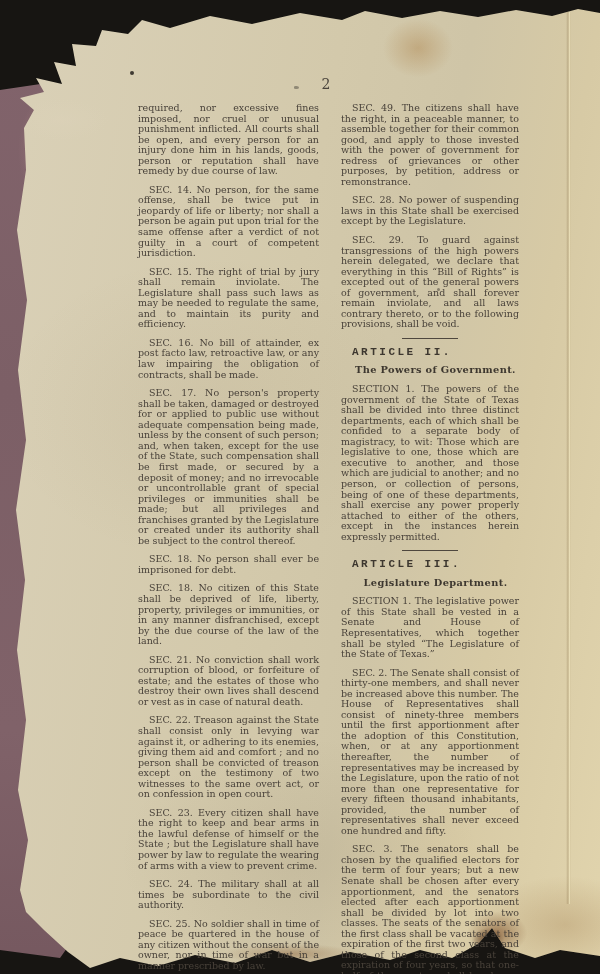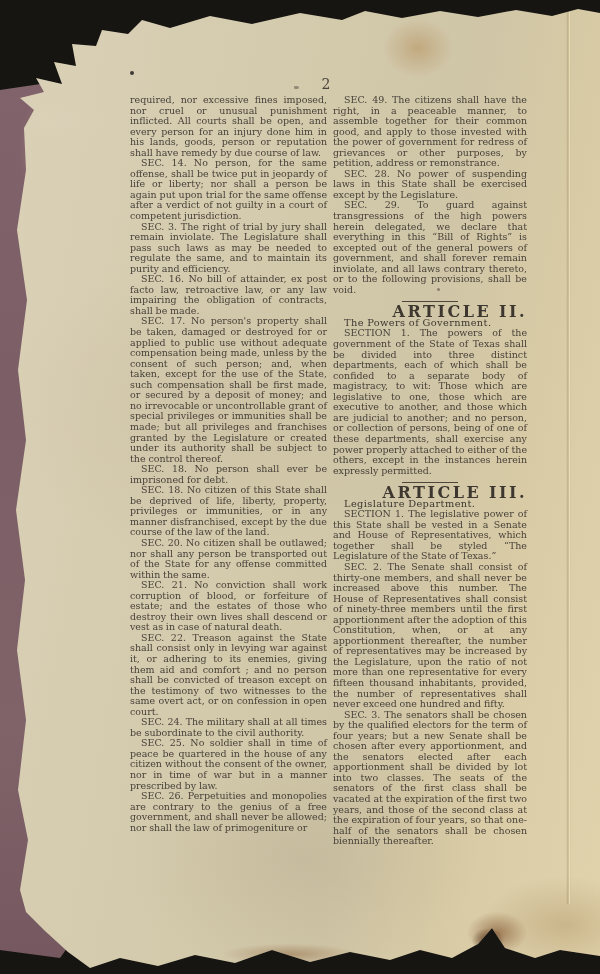--- a/index.html
+++ b/index.html
@@ -55,31 +55,31 @@
   }
   .col{
     position:absolute;top:95px;
     font-size:9.5px;line-height:10.55px;
     text-align:justify;
     word-spacing:-0.2px;
     color:#49423a;
   }
   .col-left{left:130px;width:197px;}
   .col-right{left:333px;width:194px;}
-  .col p{margin:0;text-indent:11px;}
+  .col p{margin:8px;text-indent:11px;}
   .col p.noindent{text-indent:0;}
   .divider{width:56px;border:0;border-top:1.4px solid #4e473e;margin:6px auto 5px auto;}
   .art-head{
     margin:2px 0 1px 0;text-indent:0;
-    text-align:right;font-weight:bold;font-size:16px;
-    letter-spacing:2.5px;color:#3d372f;
+    text-align:left;font-weight:bold;font-size:11px;
+    letter-spacing:2.5px;color:#3d372f;font-family:Liberation Mono, monospace;
   }
   .art-sub{
     margin:0 0 2px 0;text-indent:0;
-    text-align:left;font-weight:normal;font-size:9.8px;
+    text-align:center;font-weight:bold;font-size:9.8px;
     letter-spacing:.4px;color:#3d372f;
   }
   .speck{position:absolute;border-radius:50%;background:#3f3a33;}
   .speck.s1{left:130px;top:71px;width:4px;height:4px;}
   .speck.s2{left:294px;top:86px;width:5px;height:3px;opacity:.45;border-radius:40% 60% 60% 40%;}
   .speck.s3{left:437px;top:288px;width:3px;height:3px;opacity:.5;}
 </style>
 </head>
 <body>
 
@@ -89,28 +89,28 @@
 
 <div class="content">
   <div class="pagenum">2</div>
   <span class="speck s1"></span>
   <span class="speck s2"></span>
   <span class="speck s3"></span>
 
   <div class="col col-left">
     <p class="noindent">required, nor excessive fines imposed, nor cruel or unusual punishment inflicted.  All courts shall be open, and every person for an injury done him in his lands, goods, person or reputation shall have remedy by due course of law.</p>
     <p>SEC. 14.  No person, for the same offense, shall be twice put in jeopardy of life or liberty; nor shall a person be again put upon trial for the same offense after a verdict of not guilty in a court of competent jurisdiction.</p>
-    <p>SEC. 3.  The right of trial by jury shall remain inviolate.  The Legislature shall pass such laws as may be needed to regulate the same, and to maintain its purity and efficiency.</p>
+    <p>SEC. 15.  The right of trial by jury shall remain inviolate.  The Legislature shall pass such laws as may be needed to regulate the same, and to maintain its purity and efficiency.</p>
     <p>SEC. 16.  No bill of attainder, ex post facto law, retroactive law, or any law impairing the obligation of contracts, shall be made.</p>
     <p>SEC. 17.  No person's property shall be taken, damaged or destroyed for or applied to public use without adequate compensation being made, unless by the consent of such person; and, when taken, except for the use of the State, such compensation shall be first made, or secured by a deposit of money; and no irrevocable or uncontrollable grant of special privileges or immunities shall be made; but all privileges and franchises granted by the Legislature or created under its authority shall be subject to the control thereof.</p>
     <p>SEC. 18.  No person shall ever be imprisoned for debt.</p>
     <p>SEC. 18.  No citizen of this State shall be deprived of life, liberty, property, privileges or immunities, or in any manner disfranchised, except by the due course of the law of the land.</p>
-    <p>SEC. 20.  No citizen shall be outlawed; nor shall any person be transported out of the State for any offense committed within the same.</p>
     <p>SEC. 21.  No conviction shall work corruption of blood, or forfeiture of estate; and the estates of those who destroy their own lives shall descend or vest as in case of natural death.</p>
     <p>SEC. 22.  Treason against the State shall consist only in levying war against it, or adhering to its enemies, giving them aid and comfort ; and no person shall be convicted of treason except on the testimony of two witnesses to the same overt act, or on confession in open court.</p>
+    <p>SEC. 23.  Every citizen shall have the right to keep and bear arms in the lawful defense of himself or the State ; but the Legislature shall have power by law to regulate the wearing of arms with a view to prevent crime.</p>
     <p>SEC. 24.  The military shall at all times be subordinate to the civil authority.</p>
     <p>SEC. 25.  No soldier shall in time of peace be quartered in the house of any citizen without the consent of the owner, nor in time of war but in a manner prescribed by law.</p>
     <p>SEC. 26.  Perpetuities and monopolies are contrary to the genius of a free government, and shall never be allowed; nor shall the law of primogeniture or</p>
   </div>
 
   <div class="col col-right">
     <p>SEC. 49.  The citizens shall have the right, in a peaceable manner, to assemble together for their common good, and apply to those invested with the power of government for redress of grievances or other purposes, by petition, address or remonstrance.</p>
     <p>SEC. 28.  No power of suspending laws in this State shall be exercised except by the Legislature.</p>
     <p>SEC. 29.  To guard against transgressions of the high powers herein delegated, we declare that everything in this “Bill of Rights” is excepted out of the general powers of government, and shall forever remain inviolate, and all laws contrary thereto, or to the following provisions, shall be void.</p>
     <hr class="divider">

